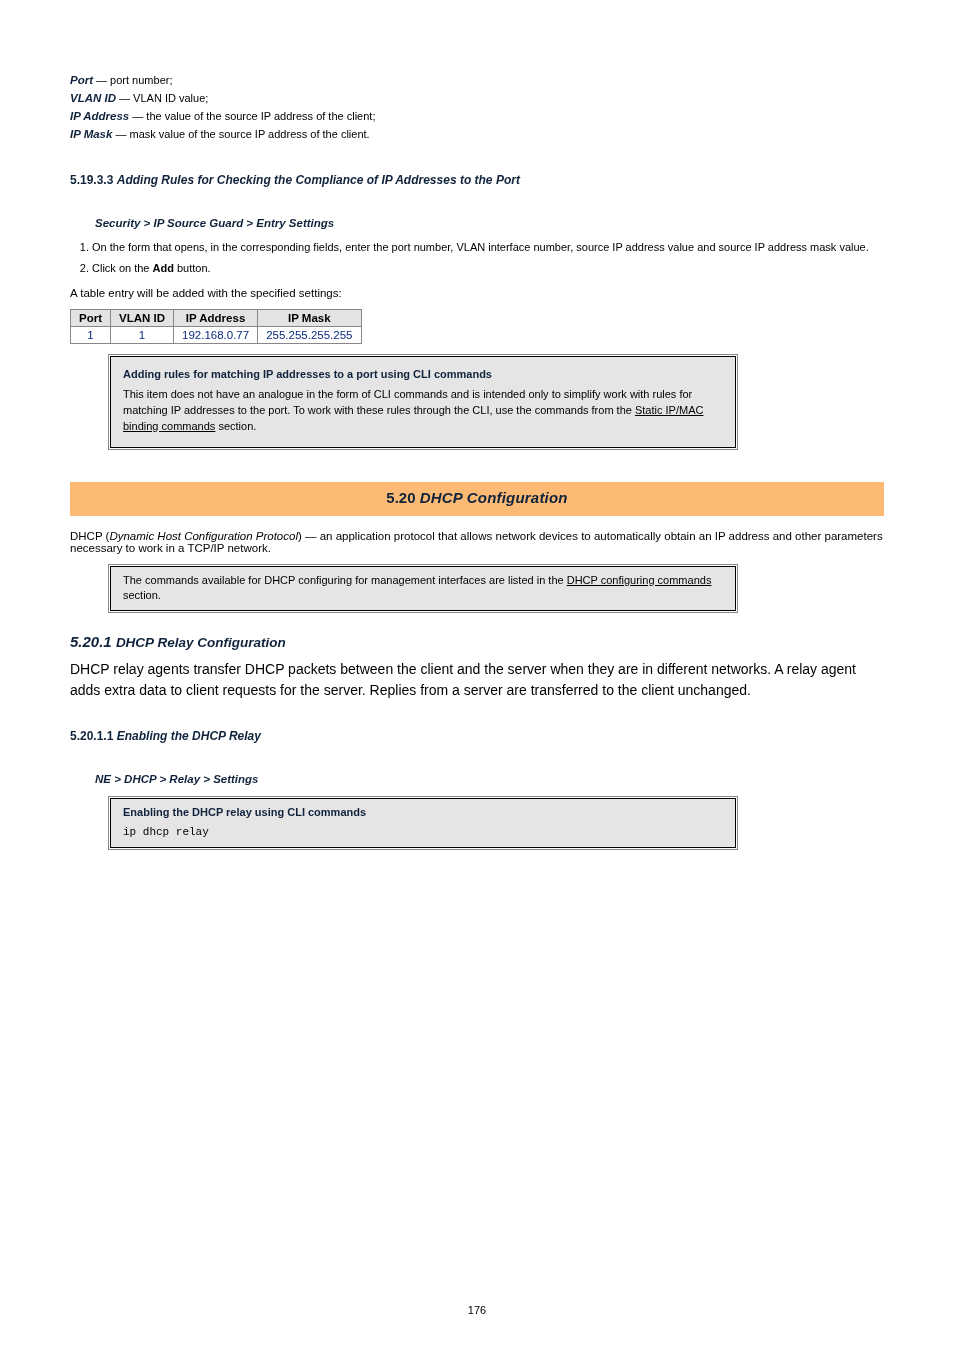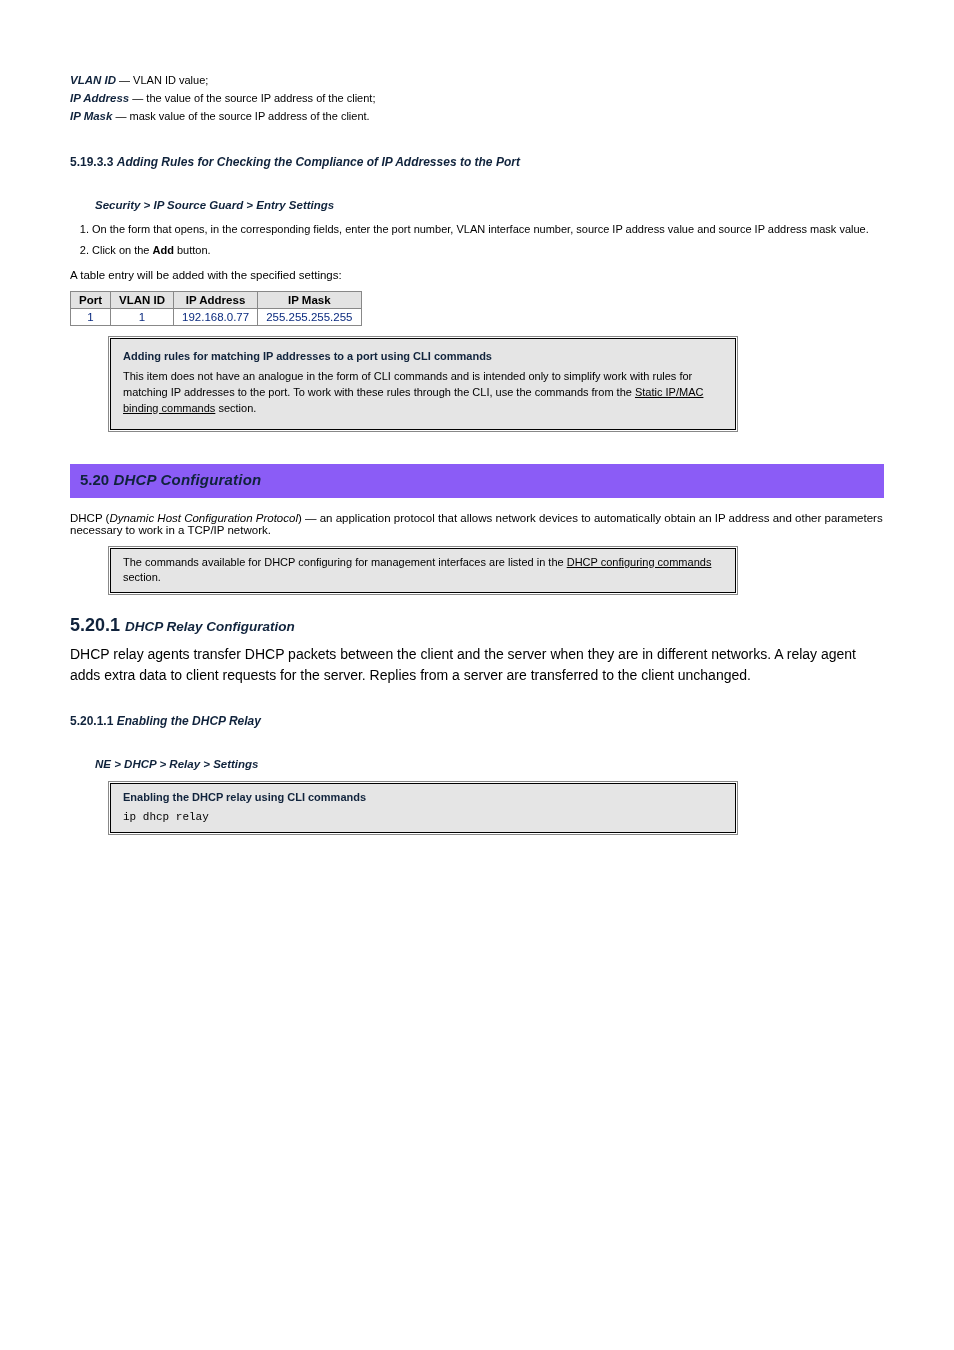--- a/index.html
+++ b/index.html
@@ -68,23 +68,24 @@
   }
   .grey-box.narrow { padding: 6px 12px; }
   .grey-box .box-title {
     color: #10233c;
     font-weight: bold;
     margin-bottom: 4px;
   }
 
   
   .section-bar {
-    background: #8b5cf6;
+    background: #fdba74;
     padding: 7px 10px 9px 10px;
     margin: 34px 0 14px 0;
+    text-align: center;
   }
   .section-bar .sec-name {
     color: #10233c;
     font-style: italic;
     font-weight: bold;
     font-size: 15px;
     letter-spacing: 0.2px;
   }
   .after-bar-desc {
     font-size: 11.5px;
@@ -99,20 +100,23 @@
     text-align: center;
     font-size: 11px;
     color: #000;
   }
 </style>
 </head>
 <body>
 
 <div class="page">
 
+  <div>
+    <span class="small-hdr"><span class="field-label navy-bold">Port</span><span> — port number;</span></span>
+  </div>
   <div>
     <span class="small-hdr"><span class="field-label navy-bold">VLAN ID</span><span> — VLAN ID value;</span></span>
   </div>
   <div>
     <span class="small-hdr"><span class="field-label navy-bold">IP Address</span><span> — the value of the source IP address of the client;</span></span>
   </div>
   <div>
     <span class="small-hdr"><span class="field-label navy-bold">IP Mask</span><span> — mask value of the source IP address of the client.</span></span>
   </div>
 
@@ -167,33 +171,34 @@
     <span>DHCP (</span><span class="italic">Dynamic Host Configuration Protocol</span><span>) — an application protocol that allows network devices to automatically obtain an IP address and other parameters necessary to work in a TCP/IP network.</span>
   </div>
 
   <div class="grey-box narrow">
     <div>
       <span>The commands available for DHCP configuring for management interfaces are listed in the </span><span style="text-decoration:underline;">DHCP configuring commands</span><span> section.</span>
     </div>
   </div>
 
   <div style="margin-top:20px;">
-    <span class="navy-bold" style="font-size:18px;">5.20.1 </span>
+    <span class="navy-bold" style="font-size:15px;font-style:italic;">5.20.1 </span>
     <span class="navy-bold" style="font-style:italic; font-size:13.5px;">DHCP Relay Configuration</span>
   </div>
   <div style="font-size:14px; margin-top:8px; line-height:1.45;">DHCP relay agents transfer DHCP packets between the client and the server when they are in different networks. A relay agent adds extra data to client requests for the server. Replies from a server are transferred to the client unchanged.</div>
 
   <div style="margin-top:26px;">
     <span class="navy-bold section-num">5.20.1.1 </span>
     <span class="navy-bold section-num" style="font-style:italic;">Enabling the DHCP Relay</span>
   </div>
 
   <div class="proc-line">
     <span class="proc-text navy-bold">NE &gt; DHCP &gt; Relay &gt; Settings</span>
   </div>
 
 
   <div class="grey-box narrow">
     <div class="box-title">Enabling the DHCP relay using CLI commands</div>
     <div style="font-family:'Courier New',monospace; font-size:11px;">ip dhcp relay</div>
   </div>
 
+  <div class="page-num">176</div>
 </div>
 
 </body></html>

